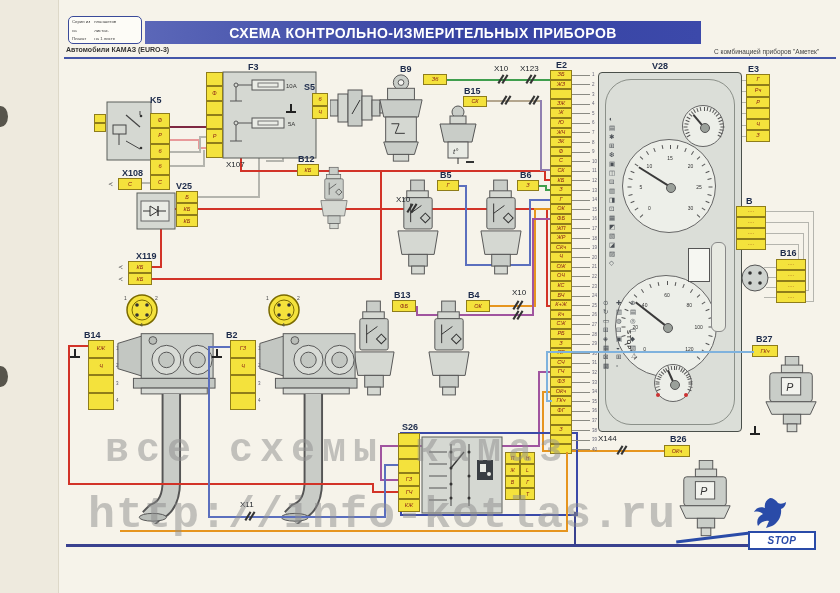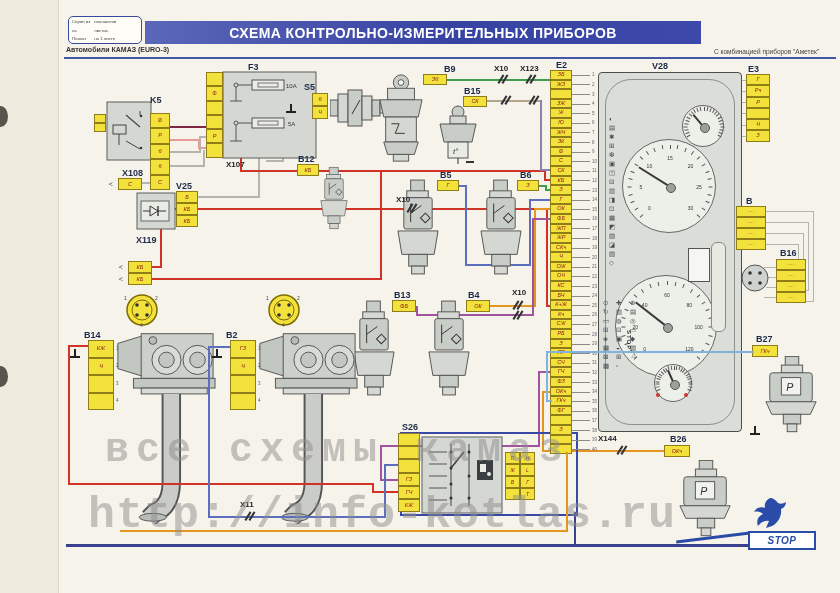--- a/index.html
+++ b/index.html
@@ -1,20 +1,20 @@
 <!DOCTYPE html>
 <html><head>
 <meta charset="utf-8">
 <style>
   html,body{margin:0;padding:0}
   body{width:840px;height:593px;position:relative;background:#f6f3ea;font-family:"Liberation Sans",sans-serif;overflow:hidden}
   #edge{position:absolute;left:0;top:0;width:58px;height:593px;background:#eeeade;border-right:1px solid #ddd8c8}
   .hole{position:absolute;left:-7px;width:15px;height:21px;background:#57554c;border-radius:50%}
   .lbl{position:absolute;font-weight:bold;font-size:9px;color:#1c2a4a;z-index:5;white-space:nowrap}
-  .xlbl{position:absolute;font-weight:bold;font-size:8px;color:#20242a;z-index:5;white-space:nowrap}
+  .xlbl{position:absolute;font-weight:normal;font-size:8px;color:#20242a;z-index:5;white-space:nowrap}
   .wire{position:absolute;z-index:1}
   .wl3{z-index:3}
   .c-red{background:#d23328}.c-maroon{background:#7e2742}.c-pink{background:#e89a9a}
   .c-gray{background:#b5b5ae}.c-green{background:#3f9e4d}.c-tan{background:#b4a68e}
   .c-violet{background:#8f7fb0}.c-blue{background:#5b6fbe}.c-dblue{background:#39418f}
   .c-lblue{background:#7fb2dd}.c-orange{background:#e6951f}.c-purple{background:#a0549f}
   .pinstrip{position:absolute;z-index:2}
   .pincell{box-sizing:border-box;border:1px solid #8f7d1a;background:#f4e23c;color:#8a2015;
     font-size:5.5px;font-style:italic;text-align:center;overflow:hidden}
   .tickline{position:absolute;left:100%;width:18px;height:1px;background:#8a8a82}
@@ -815,33 +815,33 @@
   </div>
 <div class="pinstrip" style="left: 752px; top: 345px; width: 26px;">
     <div class="pincell" style="height: 12px; line-height: 10px;">ГКч</div>
   </div>
 
 <div class="lbl" style="left:150px;top:95px">K5</div>
 <div class="lbl" style="left:248px;top:62px">F3</div>
 <div class="xlbl" style="left:226px;top:160px">X107</div>
 <div class="lbl" style="left:304px;top:82px">S5</div>
 <div class="lbl" style="left:298px;top:154px">B12</div>
-<div class="lbl" style="left:444px;top:64px">B9</div>
+<div class="lbl" style="left:400px;top:64px">B9</div>
 <div class="xlbl" style="left:494px;top:64px">X10</div>
 <div class="xlbl" style="left:520px;top:64px">X123</div>
 <div class="lbl" style="left:464px;top:86px">B15</div>
 <div class="lbl" style="left:556px;top:60px">E2</div>
 <div class="lbl" style="left:652px;top:61px">V28</div>
 <div class="lbl" style="left:748px;top:64px">E3</div>
 <div class="lbl" style="left:440px;top:170px">B5</div>
 <div class="lbl" style="left:520px;top:170px">B6</div>
 <div class="lbl" style="left:176px;top:181px">V25</div>
 <div class="xlbl" style="left:396px;top:195px">X10</div>
 <div class="lbl" style="left:122px;top:168px">X108</div>
-<div class="lbl" style="left:136px;top:235px">X119</div>
+<div class="lbl" style="left:136px;top:251px">X119</div>
 <div class="lbl" style="left:394px;top:290px">B13</div>
 <div class="lbl" style="left:468px;top:290px">B4</div>
 <div class="xlbl" style="left:512px;top:288px">X10</div>
 <div class="lbl" style="left:84px;top:330px">B14</div>
 <div class="lbl" style="left:226px;top:330px">B2</div>
 <div class="lbl" style="left:402px;top:422px">S26</div>
 <div class="lbl" style="left:746px;top:196px">В</div>
 <div class="lbl" style="left:780px;top:248px">B16</div>
 <div class="lbl" style="left:756px;top:334px">B27</div>
 <div class="xlbl" style="left:598px;top:434px">X144</div>

